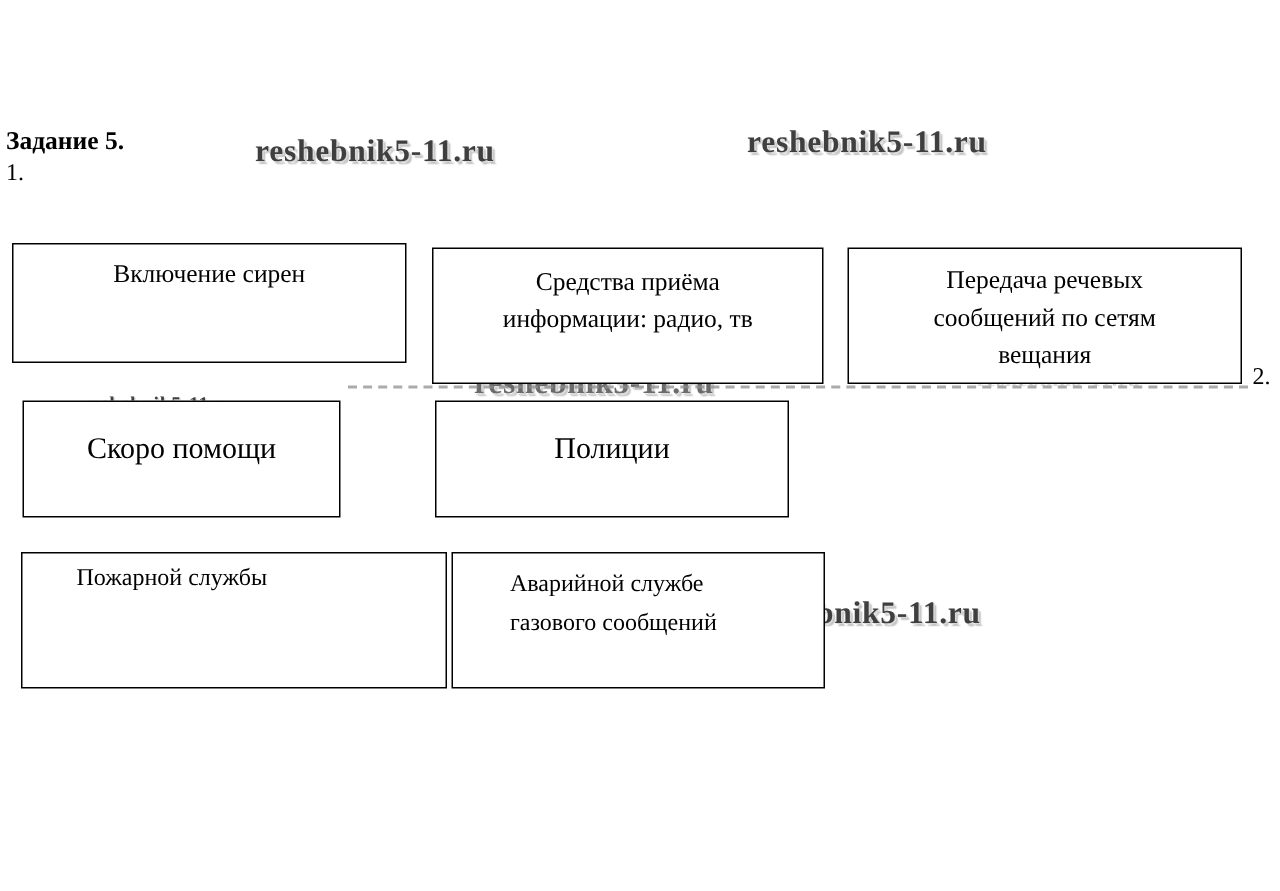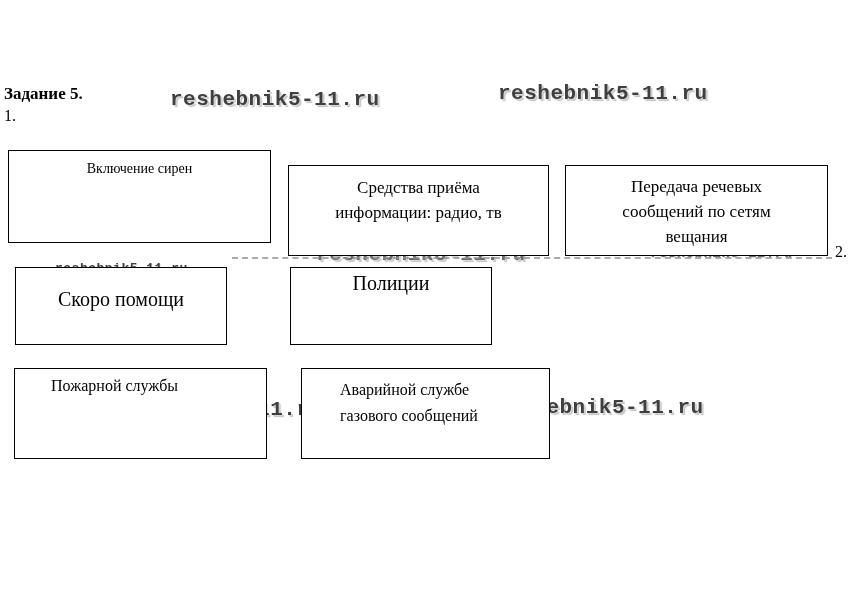--- a/index.html
+++ b/index.html
@@ -23,21 +23,21 @@
     position:absolute;left:4px;top:84px;
     font-size:17px;font-weight:bold;
   }
   .item-number{position:absolute;font-size:16px;}
   .item-1{left:4px;top:107px;}
   .item-2{left:835px;top:243px;}
 
   
   .wm{
     position:absolute;
-    font-family:Liberation Mono, monospace;
+    font-family:Liberation Serif, serif;
     font-weight:bold;
     white-space:nowrap;
     letter-spacing:0.5px;
     text-shadow:1px 1px 0 #d9d9d9, 2px 2px 1px #c2c2c2;
     user-select:none;
   }
   .wm.big{font-size:21px;}
   .wm.small{font-size:13px;text-shadow:1px 1px 0 #dddddd;}
   .wm.dark{color:var(--wm-dark);}
   .wm.light{color:var(--wm-light);}
@@ -50,26 +50,26 @@
   }
 
   
   .box{
     position:absolute;
     box-sizing:border-box;
     border:1px solid var(--box-border);
     background:var(--background);
   }
   .box .line{display:block;}
-  .box-siren{left:8px;top:150px;width:263px;height:93px;padding-top:10px;text-align:center;font-size:14px;}
+  .box-siren{left:8px;top:162px;width:263px;height:80px;padding-top:10px;text-align:center;font-size:17px;}
   .box-media{left:288px;top:165px;width:261px;height:91px;padding-top:9px;text-align:center;font-size:17px;line-height:25px;}
   .box-speech{left:565px;top:165px;width:263px;height:91px;padding-top:8px;text-align:center;font-size:17px;line-height:25px;}
   .box-ambulance{left:15px;top:267px;width:212px;height:78px;padding-top:20px;text-align:center;font-size:20px;}
-  .box-police{left:290px;top:267px;width:202px;height:78px;padding-top:4px;text-align:center;font-size:20px;}
-  .box-fire{left:14px;top:368px;width:253px;height:91px;padding:8px 11px 0 36px;font-size:16px;}
+  .box-police{left:290px;top:267px;width:236px;height:78px;padding-top:20px;text-align:center;font-size:20px;}
+  .box-fire{left:14px;top:368px;width:284px;height:91px;padding:8px 11px 0 36px;font-size:16px;}
   .box-gas{left:301px;top:368px;width:249px;height:91px;padding:8px 0 0 38px;font-size:16px;line-height:26px;}
 </style>
 </head>
 <body>
 
 <div class="canvas">
 
   <span class="task-title">Задание 5.</span>
   <span class="item-number item-1">1.</span>
   <span class="item-number item-2">2.</span>

